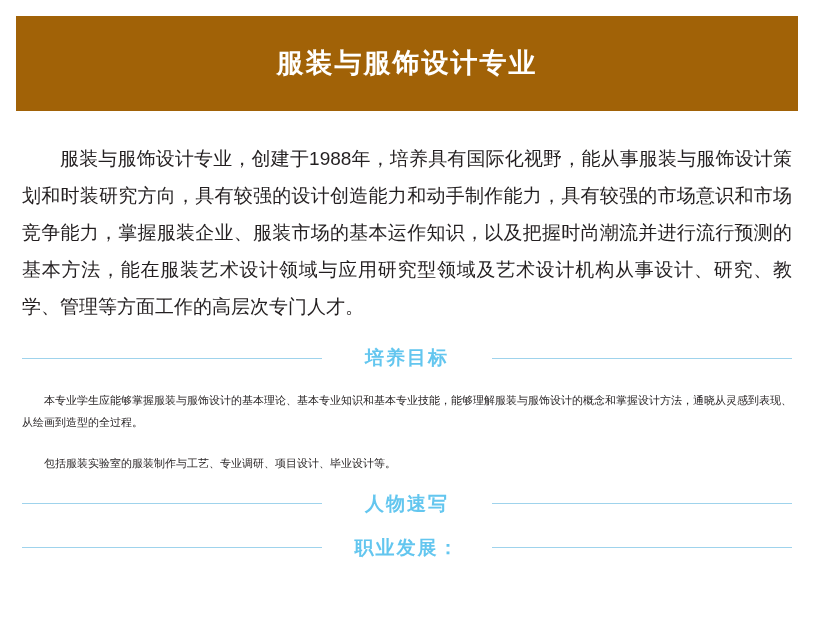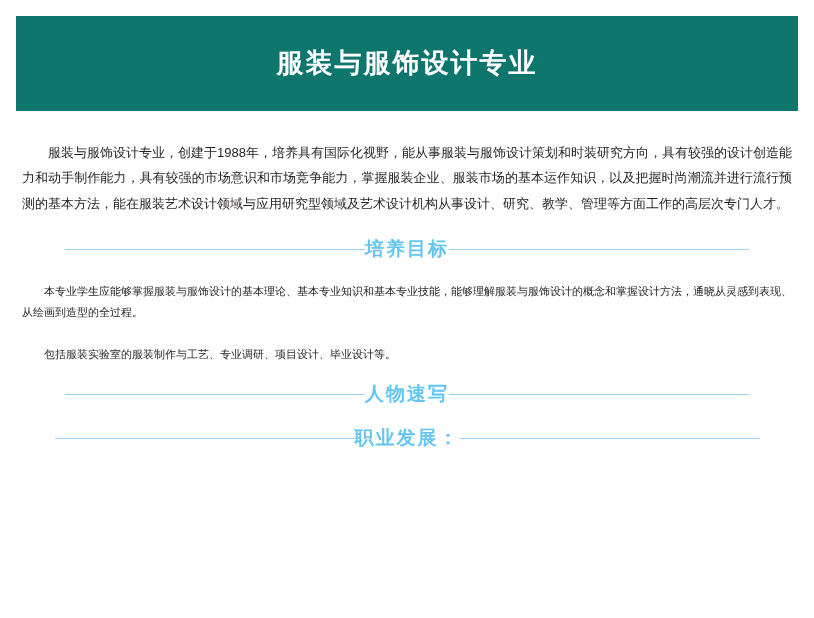--- a/index.html
+++ b/index.html
@@ -19,57 +19,57 @@
     width: 814px;
     height: 618px;
     box-sizing: border-box;
   }
   .header-band {
     position: absolute;
     left: 16px;
     top: 16px;
     width: 782px;
     height: 95px;
-    background: #0f766e;
+    background: #a16207;
     display: flex;
     align-items: center;
     justify-content: center;
   }
   .header-title {
     color: #ffffff;
     font-size: 27px;
     font-weight: bold;
     letter-spacing: 2px;
     line-height: 1;
   }
   .content {
     position: absolute;
     left: 16px;
     top: 126px;
     width: 782px;
   }
   .para {
-    font-size: 13px;
+    font-size: 19px;
     line-height: 1.95;
     color: #231f20;
     text-align: justify;
     text-indent: 2em;
     margin: 0 0 0 0;
     padding: 12px 6px 4px 6px;
   }
   .para.intro {
     padding-top: 14px;
   }
   .section {
     margin-top: 14px;
   }
   .section-heading {
     display: flex;
     align-items: center;
-    justify-content: center;
+    justify-content: space-between;
     height: 30px;
     margin: 6px 0 2px 0;
   }
   .rule {
     height: 1px;
     background: #9fd3ec;
     flex: 1 1 auto;
     max-width: 300px;
   }
   .section-heading .rule.left {

